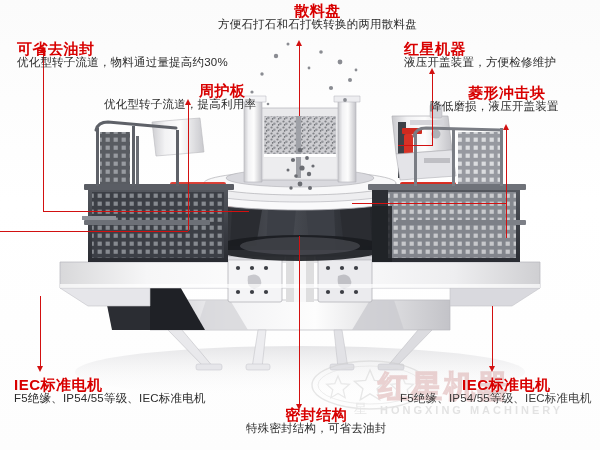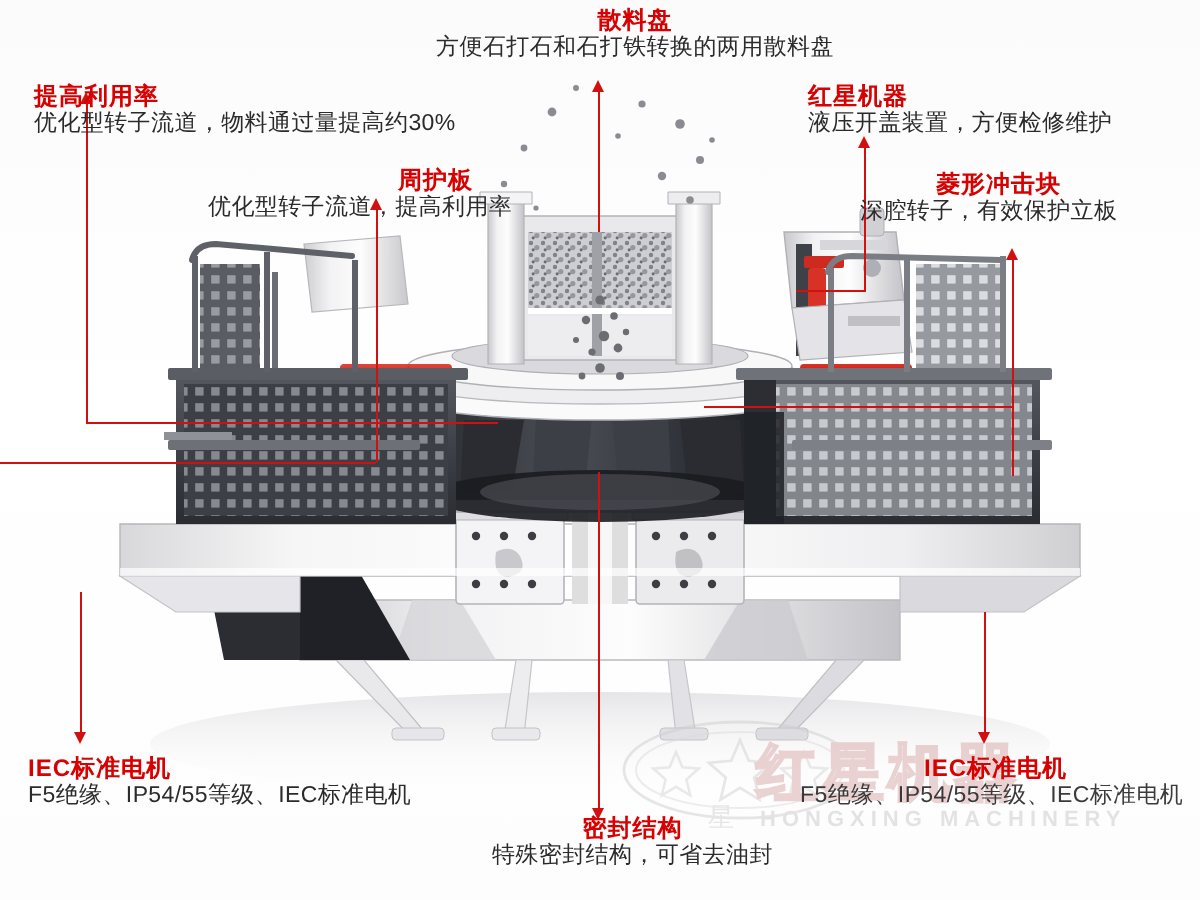--- a/index.html
+++ b/index.html
@@ -9,21 +9,21 @@
     background:#ffffff;
     font-family:"Liberation Sans","DejaVu Sans",sans-serif;
   }
   #stage{
     position:relative;width:600px;height:450px;
     background:linear-gradient(180deg,#fbfbfb 0%,#ffffff 45%,#fdfdfd 100%);
   }
   
   .callout{position:absolute;white-space:nowrap;}
   .callout .title{
-    color:#d80000;font-weight:bold;font-size:12px;line-height:13px;
+    color:#d80000;font-weight:bold;font-size:15px;line-height:13px;
     letter-spacing:.5px;
   }
   .callout .desc{
     color:#ララ;color:#2b2b2b;font-size:11.5px;line-height:15px;
     letter-spacing:.2px;
   }
   .c-center .title,.c-center .desc{text-align:center;}
   .c-right  .title,.c-right  .desc{text-align:left;}
 
   
@@ -322,37 +322,37 @@
 
   <div class="lead v" style="left:299px;top:236px;height:170px;"></div>
   <div class="arrow dn" style="left:296px;top:404px;"></div>
 
   <div class="callout c-center" style="left:218px;top:4px;">
     <div class="title">散料盘</div>
     <div class="desc">方便石打石和石打铁转换的两用散料盘</div>
   </div>
 
   <div class="callout" style="left:17px;top:42px;">
-    <div class="title">提高利用率</div>
+    <div class="title">可省去油封</div>
     <div class="desc">优化型转子流道，物料通过量提高约30%</div>
   </div>
 
   <div class="callout" style="left:104px;top:84px;">
     <div class="title" style="margin-left:95px;">周护板</div>
     <div class="desc">优化型转子流道，提高利用率</div>
   </div>
 
   <div class="callout c-right" style="left:404px;top:42px;">
     <div class="title">红星机器</div>
     <div class="desc">液压开盖装置，方便检修维护</div>
   </div>
 
   <div class="callout c-right" style="left:430px;top:86px;">
     <div class="title" style="margin-left:38px;">菱形冲击块</div>
-    <div class="desc">深腔转子，有效保护立板</div>
+    <div class="desc">降低磨损，液压开盖装置</div>
   </div>
 
   <div class="callout" style="left:14px;top:378px;">
     <div class="title">IEC标准电机</div>
     <div class="desc">F5绝缘、IP54/55等级、IEC标准电机</div>
   </div>
 
   <div class="callout" style="left:400px;top:378px;">
     <div class="title" style="margin-left:62px;">IEC标准电机</div>
     <div class="desc" style="opacity:.92;">F5绝缘、IP54/55等级、IEC标准电机</div>

